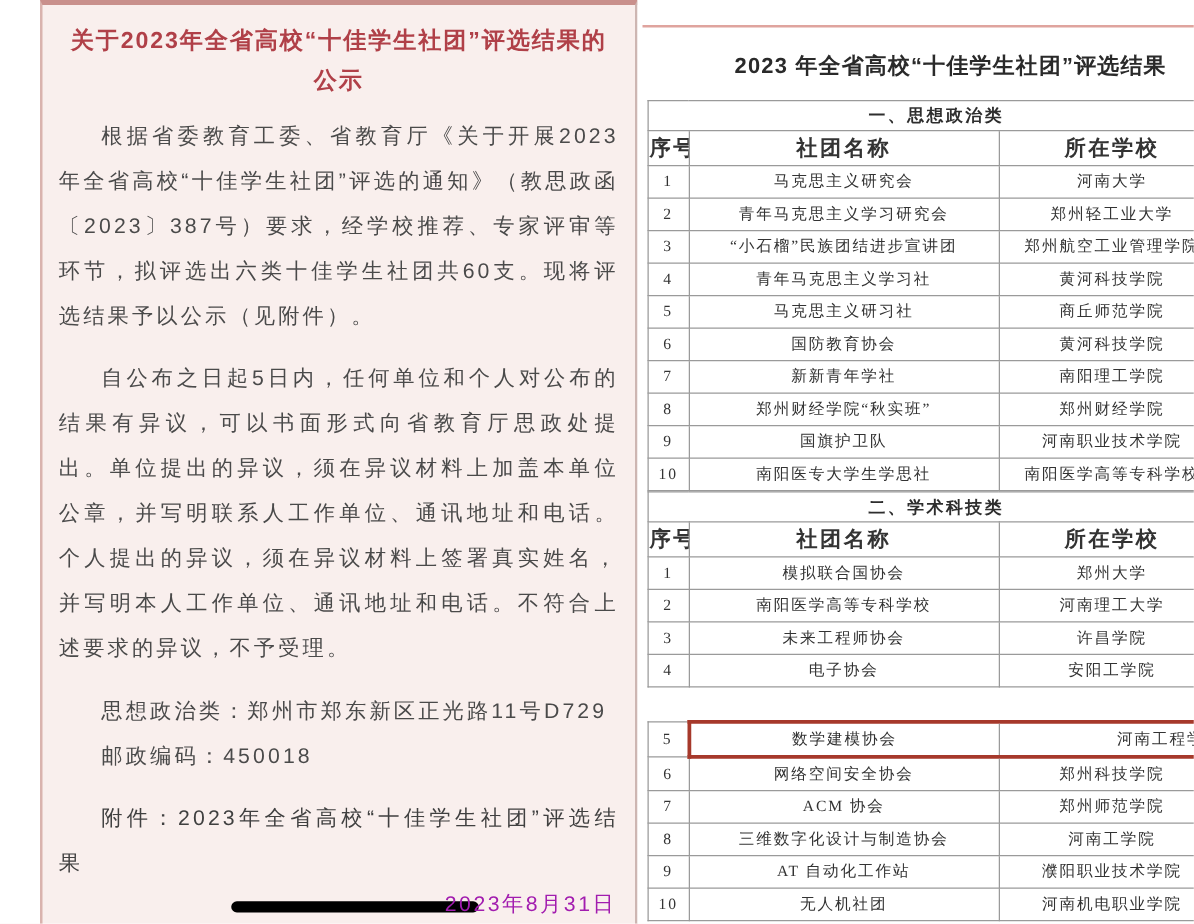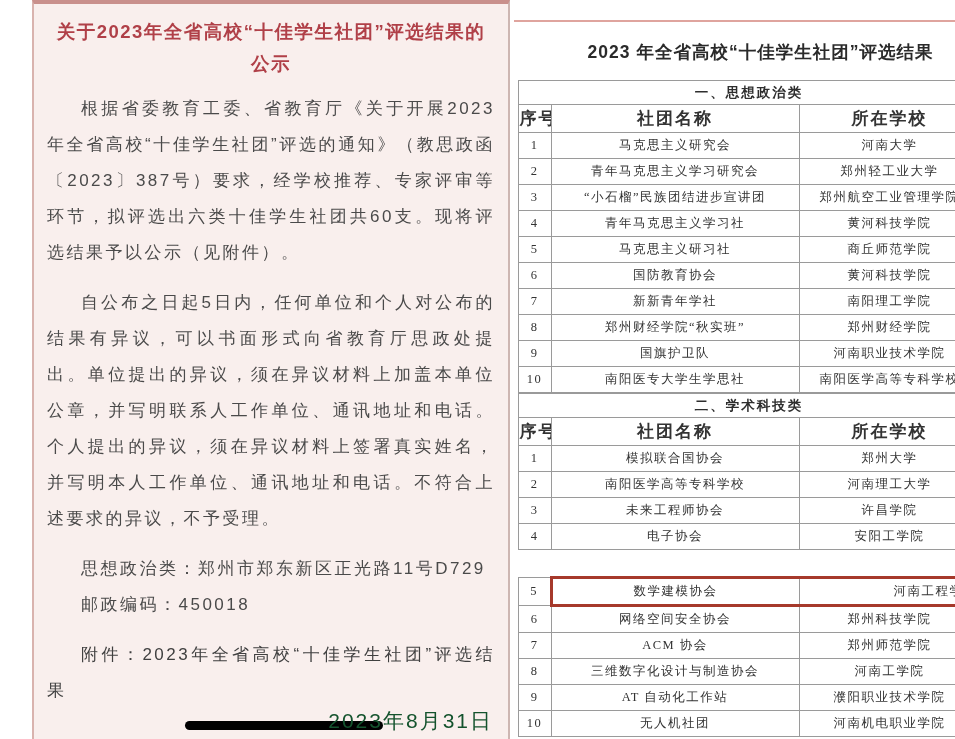--- a/index.html
+++ b/index.html
@@ -30,21 +30,21 @@
   }
   .lp-attach{
     color:#404040;font-size:17px;letter-spacing:2.5px;line-height:2.12;
     text-align:justify;text-indent:2em;margin:14px 0 0 0;
   }
   .lp-dateline{position:absolute;left:13px;right:13px;bottom:2px;height:34px;}
   .redaction-bar{
     position:absolute;left:138px;bottom:7px;width:198px;height:9px;
     background:#000;border-radius:5px;
   }
-  .lp-date{position:absolute;right:2px;bottom:2px;font-size:21px;letter-spacing:2px;color:#14532d;}
+  .lp-date{position:absolute;right:2px;bottom:2px;font-size:17px;letter-spacing:2px;color:#a21caf;}
 
   
   .right-panel{flex:1;background:#ffffff;position:relative;}
   .top-rule{position:absolute;top:20px;left:4px;right:0;height:2px;background:#dfa49e;}
   .rp-title{
     margin-top:40px;text-align:center;font-weight:bold;color:#2a2a2a;
     font-size:17.5px;letter-spacing:1px;margin-left:24px;
   }
   .rp-subtitle{
     margin-top:9px;text-align:center;color:#3a3a3a;

